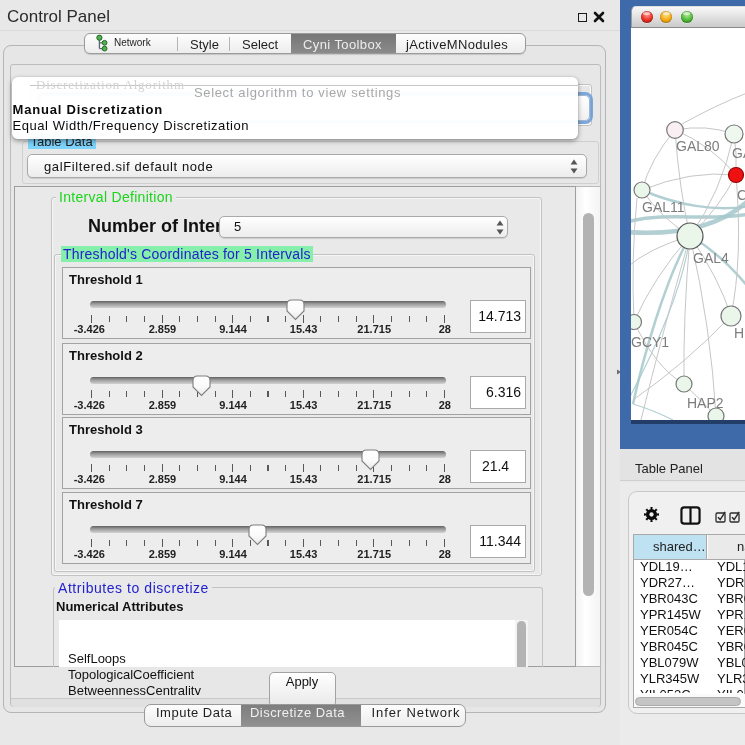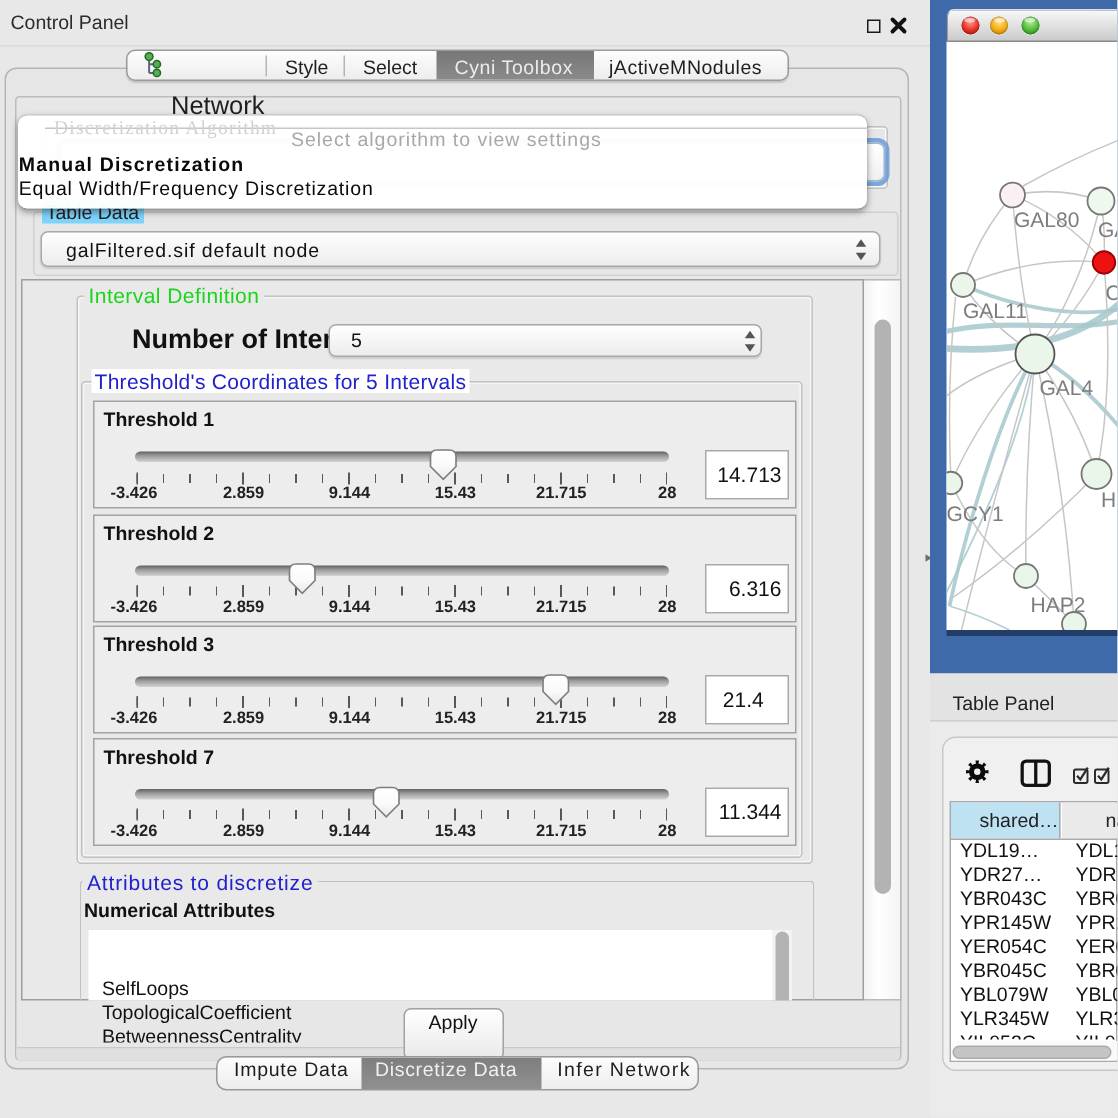--- a/index.html
+++ b/index.html
@@ -1,34 +1,34 @@
 <!DOCTYPE html>
 <html><head><meta charset="utf-8">
 <style>
 html,body{margin:0;padding:0;width:745px;height:745px;overflow:hidden;background:#e8e8e8;font-family:"Liberation Sans",sans-serif;}
 *{box-sizing:border-box;}
 .abs{position:absolute;}
 body{position:relative;}
 </style></head><body>
 
-<div class="abs" style="left:7px;top:7px;font-size:13px;color:#2b2b2b;">Control Panel</div>
+<div class="abs" style="left:7px;top:7px;font-size:17px;color:#2b2b2b;">Control Panel</div>
 <div class="abs" style="left:0;top:30px;width:620px;height:1px;background:#dadada;"></div>
 <div class="abs" style="left:578px;top:12.5px;width:9px;height:9px;border:1.8px solid #1a1a1a;"></div>
 <svg class="abs" style="left:593px;top:11px;" width="12" height="12">
     <path d="M2,2 L10,10 M10,2 L2,10" stroke="#111" stroke-width="2.6" stroke-linecap="round"></path>
   </svg>
 <div class="abs" style="left:3px;top:45px;width:603px;height:668px;background:#e6e6e6;border:1px solid #b5b5b5;border-radius:8px;"></div>
 <div class="abs" style="left:10px;top:64px;width:591px;height:643px;background:#e7e7e7;border:1px solid #bcbcbc;border-radius:3px;"></div>
 <div class="abs" style="left:11px;top:697.5px;width:589px;height:9px;background:#e0e0e0;border-top:1px solid #c9c9c9;border-radius:0 0 3px 3px;"></div>
 <div class="abs" style="left:84px;top:33px;width:442px;height:20.5px;border:1px solid #9b9b9b;border-radius:6px;background:linear-gradient(#fdfdfd,#ededed);box-shadow:0 1px 1px rgba(0,0,0,.15);overflow:hidden;">
     <div class="abs" style="left:206px;top:0;width:105px;height:20.5px;background:linear-gradient(#767676,#8d8d8d);"></div>
     <div class="abs" style="left:91.5px;top:3px;width:1px;height:14px;background:#b5b5b5;"></div>
     <div class="abs" style="left:144px;top:3px;width:1px;height:14px;background:#b5b5b5;"></div>
   </div>
-<div class="abs" style="left:114px;top:37px;font-size:17px;color:#1e1e1e;margin-top:24px;">Network</div>
+<div class="abs" style="left:114px;top:37px;font-size:10px;color:#1e1e1e;">Network</div>
 <div class="abs" style="left:190px;top:37px;font-size:13px;color:#1e1e1e;">Style</div>
 <div class="abs" style="left:242px;top:37px;font-size:13px;color:#1e1e1e;">Select</div>
 <div class="abs" style="left:303px;top:37px;font-size:13px;color:#ececec;letter-spacing:0.4px;">Cyni Toolbox</div>
 <div class="abs" style="left:406px;top:37px;font-size:13px;color:#1e1e1e;letter-spacing:0.35px;">jActiveMNodules</div>
 <svg class="abs" style="left:93px;top:32px;" width="15" height="20" viewBox="0 0 15 20">
     <path d="M6.4,7 L6.4,16.6 M6.4,10.8 L9.5,10.8 M6.4,16.6 L9.5,16.6" stroke="#5a6678" stroke-width="1.3" fill="none"></path>
     <circle cx="6.4" cy="5.7" r="2.6" fill="#57ac57" stroke="#1e6b1e" stroke-width="1"></circle>
     <circle cx="11.6" cy="10.8" r="2.4" fill="#57ac57" stroke="#1e6b1e" stroke-width="1"></circle>
     <circle cx="11.6" cy="16.6" r="2.4" fill="#57ac57" stroke="#1e6b1e" stroke-width="1"></circle>
   </svg>
@@ -48,21 +48,21 @@
 <div class="abs" style="left:51px;top:197px;width:491px;height:379px;border:1px solid #c2c2c2;box-shadow:inset 0 0 0 1px #f6f6f6;border-radius:3px;"></div>
 <div class="abs" style="left:56px;top:188.5px;font-size:14px;letter-spacing:0.3px;color:#1bd51b;background:#e9e9e9;padding:0 3px;">Interval Definition</div>
 <div class="abs" style="left:88px;top:216px;font-size:18px;font-weight:bold;color:#111;">Number of Intervals</div>
 <div class="abs" style="left:219px;top:216px;width:289px;height:22px;border-radius:5px;background:linear-gradient(#ffffff,#ececec);border:1px solid #a9a9a9;box-shadow:0 1px 1px rgba(0,0,0,.12);"></div>
 <div class="abs" style="left:234px;top:219px;font-size:13px;color:#111;">5</div>
 <svg class="abs" style="left:494px;top:219px;" width="12" height="17" viewBox="0 0 12 17">
     <path d="M6,1.5 L9.5,6.5 L2.5,6.5 Z" fill="#555"></path>
     <path d="M6,15.5 L9.5,10.5 L2.5,10.5 Z" fill="#555"></path>
   </svg>
 <div class="abs" style="left:54px;top:254px;width:481px;height:318px;border:1px solid #c2c2c2;box-shadow:inset 0 0 0 1px #f6f6f6;border-radius:3px;"></div>
-<div class="abs" style="left:61px;top:246px;font-size:14px;letter-spacing:0.2px;color:#2222cc;background:#ffffff;padding:0 2px;">Threshold's Coordinates for 5 Intervals</div>
+<div class="abs" style="left:61px;top:246px;font-size:14px;letter-spacing:0.2px;color:#2222cc;background:#86efac;padding:0 2px;">Threshold's Coordinates for 5 Intervals</div>
 <div class="abs" style="left:62px;top:267px;width:469px;height:72px;background:#ededed;border:1px solid #a2a2a2;"></div>
 <div class="abs" style="left:69px;top:272px;font-size:13px;font-weight:bold;color:#111;">Threshold 1</div>
 <div class="abs" style="left:89.5px;top:301.2px;width:356.5px;height:7px;border-radius:3.5px;background:linear-gradient(#606060,#9a9a9a 40%,#d3d3d3);"></div>
 <div class="abs" style="left:91.3px;top:315.5px;width:354.5px;height:6px;background:repeating-linear-gradient(90deg,#585858 0,#585858 1px,transparent 1px,transparent 17.65px);"></div>
 <div class="abs" style="left:91.3px;top:314.5px;width:354.5px;height:8px;background:repeating-linear-gradient(90deg,#585858 0,#585858 1px,transparent 1px,transparent 70.6px);"></div>
 <div class="abs" style="left:89.3px;top:323px;transform:translateX(-50%);font-size:11px;font-weight:bold;color:#222;">-3.426</div>
 <div class="abs" style="left:162.4px;top:323px;transform:translateX(-50%);font-size:11px;font-weight:bold;color:#222;">2.859</div>
 <div class="abs" style="left:233px;top:323px;transform:translateX(-50%);font-size:11px;font-weight:bold;color:#222;">9.144</div>
 <div class="abs" style="left:303.6px;top:323px;transform:translateX(-50%);font-size:11px;font-weight:bold;color:#222;">15.43</div>
 <div class="abs" style="left:374.2px;top:323px;transform:translateX(-50%);font-size:11px;font-weight:bold;color:#222;">21.715</div>

